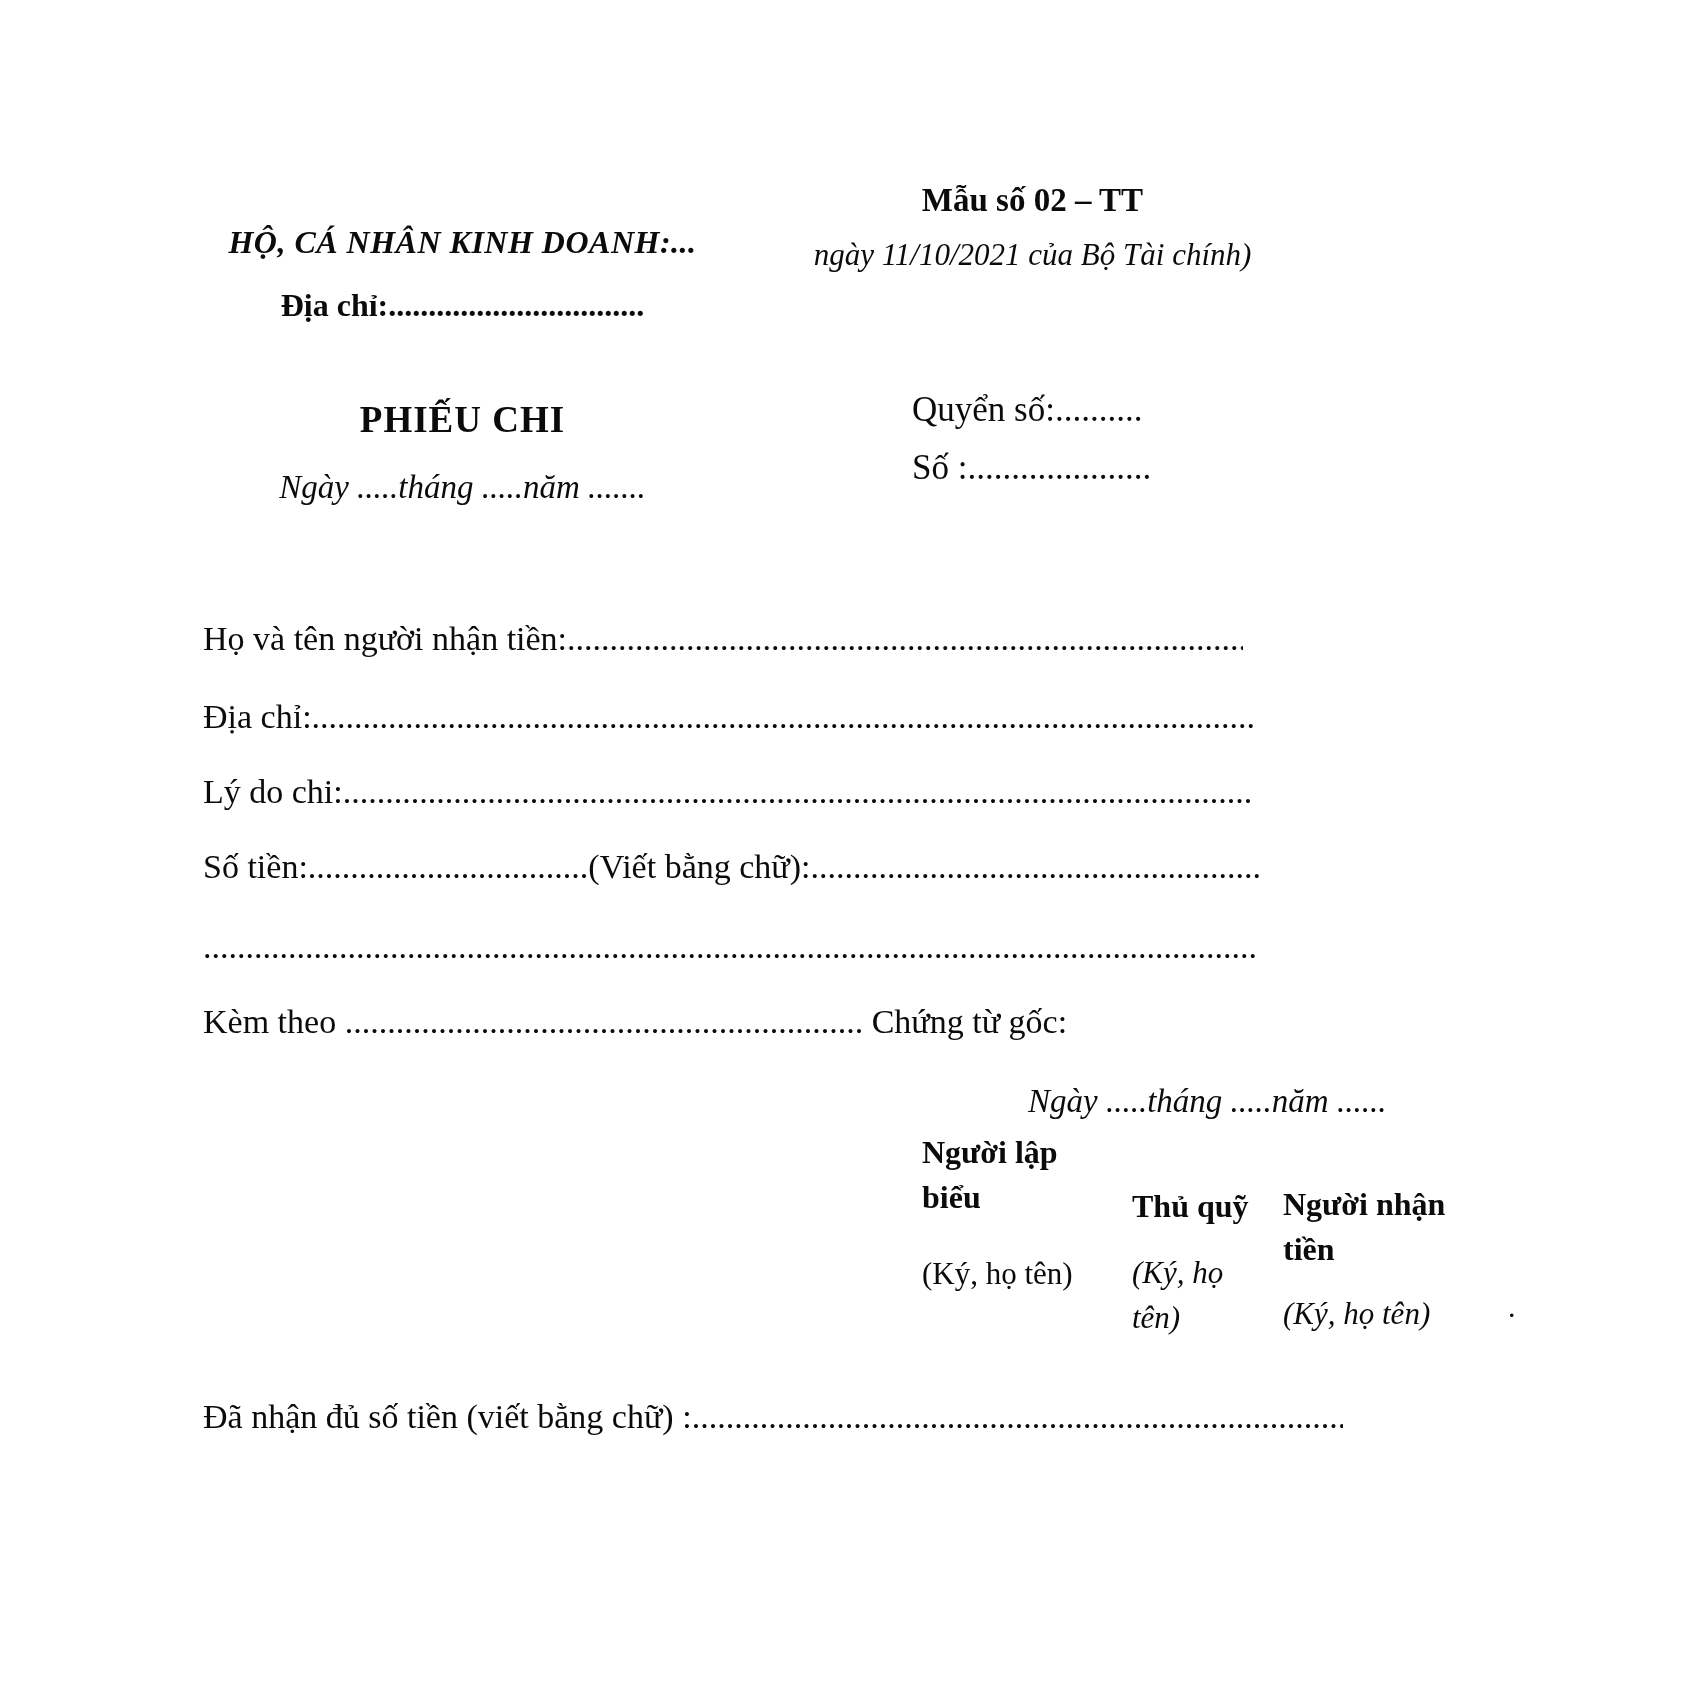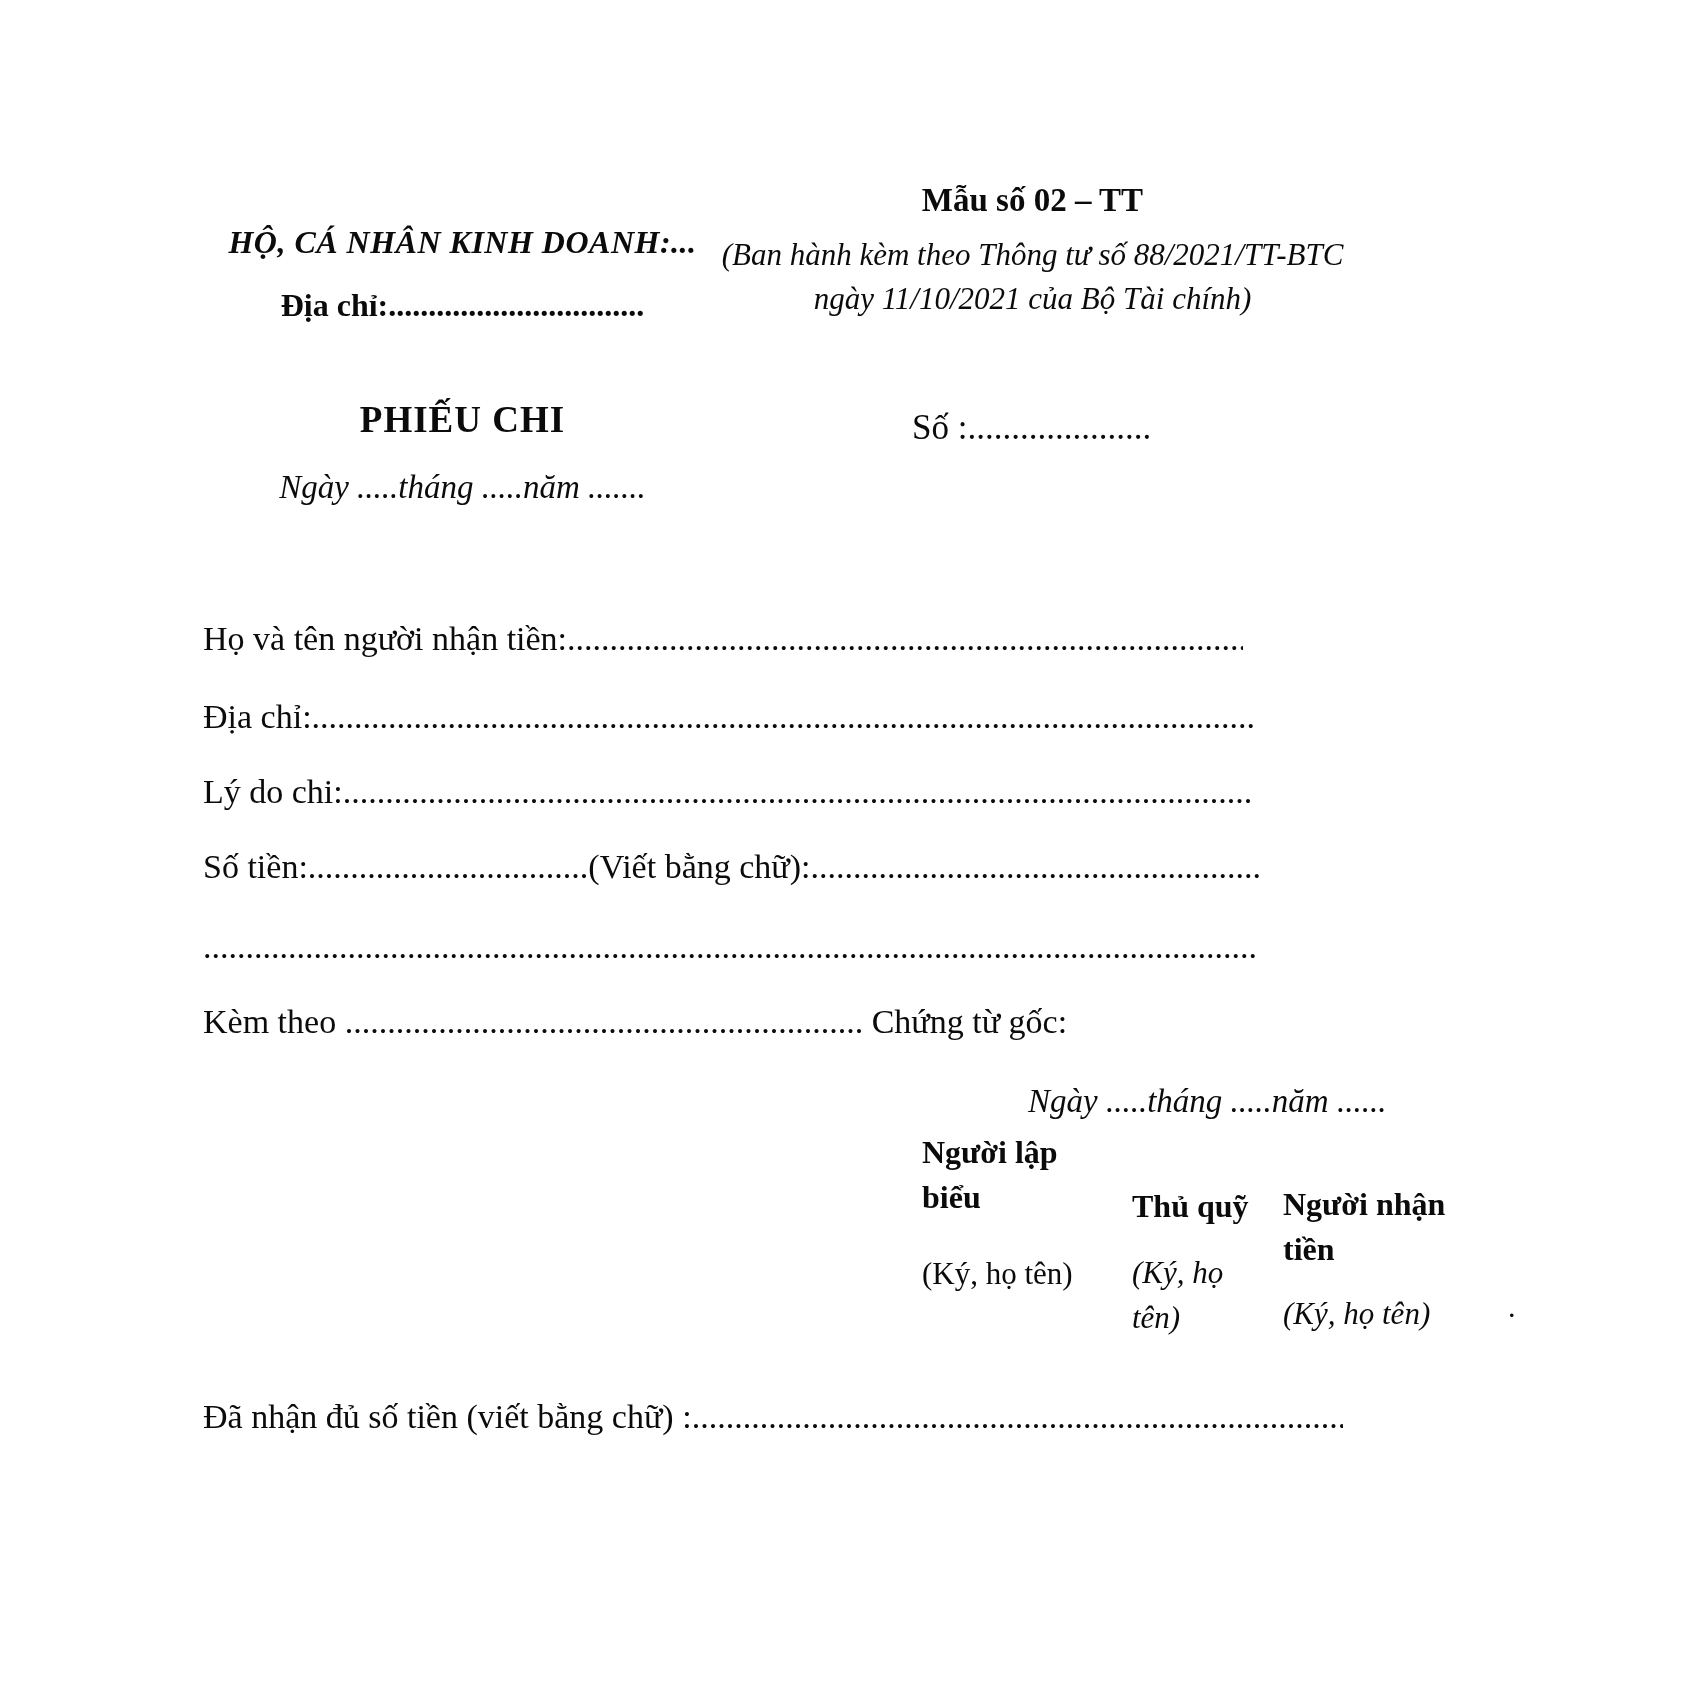--- a/index.html
+++ b/index.html
@@ -59,31 +59,31 @@
 <div class="page">
 
   <div class="hdr-left">
     <div class="l1">HỘ, CÁ NHÂN KINH DOANH:...</div>
     <div class="l2">Địa chỉ:................................</div>
   </div>
 
   <div class="hdr-right">
     <div class="form-no">Mẫu số 02 – TT</div>
     <div class="issued">
-      <div>(Ban hành kèm theo Thông tư số 88/2021/TT-BTC</div>
       <div>ngày 11/10/2021 của Bộ Tài chính)</div>
     </div>
   </div>
 
   <div class="title-left">
     <div class="main">PHIẾU CHI</div>
     <div class="dt">Ngày .....tháng .....năm .......</div>
   </div>
 
   <div class="title-right">
+    <div class="bk">Quyển số:..........</div>
     <div class="no">Số :.....................</div>
   </div>
 
   <div class="fline" style="top:620px; width:1040px;">Họ và tên người nhận tiền:....................................................................................................................</div>
   <div class="fline" style="top:698px; width:1053px;">Địa chỉ:..............................................................................................................................................</div>
   <div class="fline" style="top:773px; width:1047px;">Lý do chi:..........................................................................................................................................</div>
   <div class="fline" style="top:848px; width:1058px;">Số tiền:.................................(Viết bằng chữ):............................................................................</div>
   <div class="fline" style="top:928px; width:1053px;">........................................................................................................................................................</div>
   <div class="fline" style="top:1003px;">Kèm theo ............................................................. Chứng từ gốc:</div>
 

